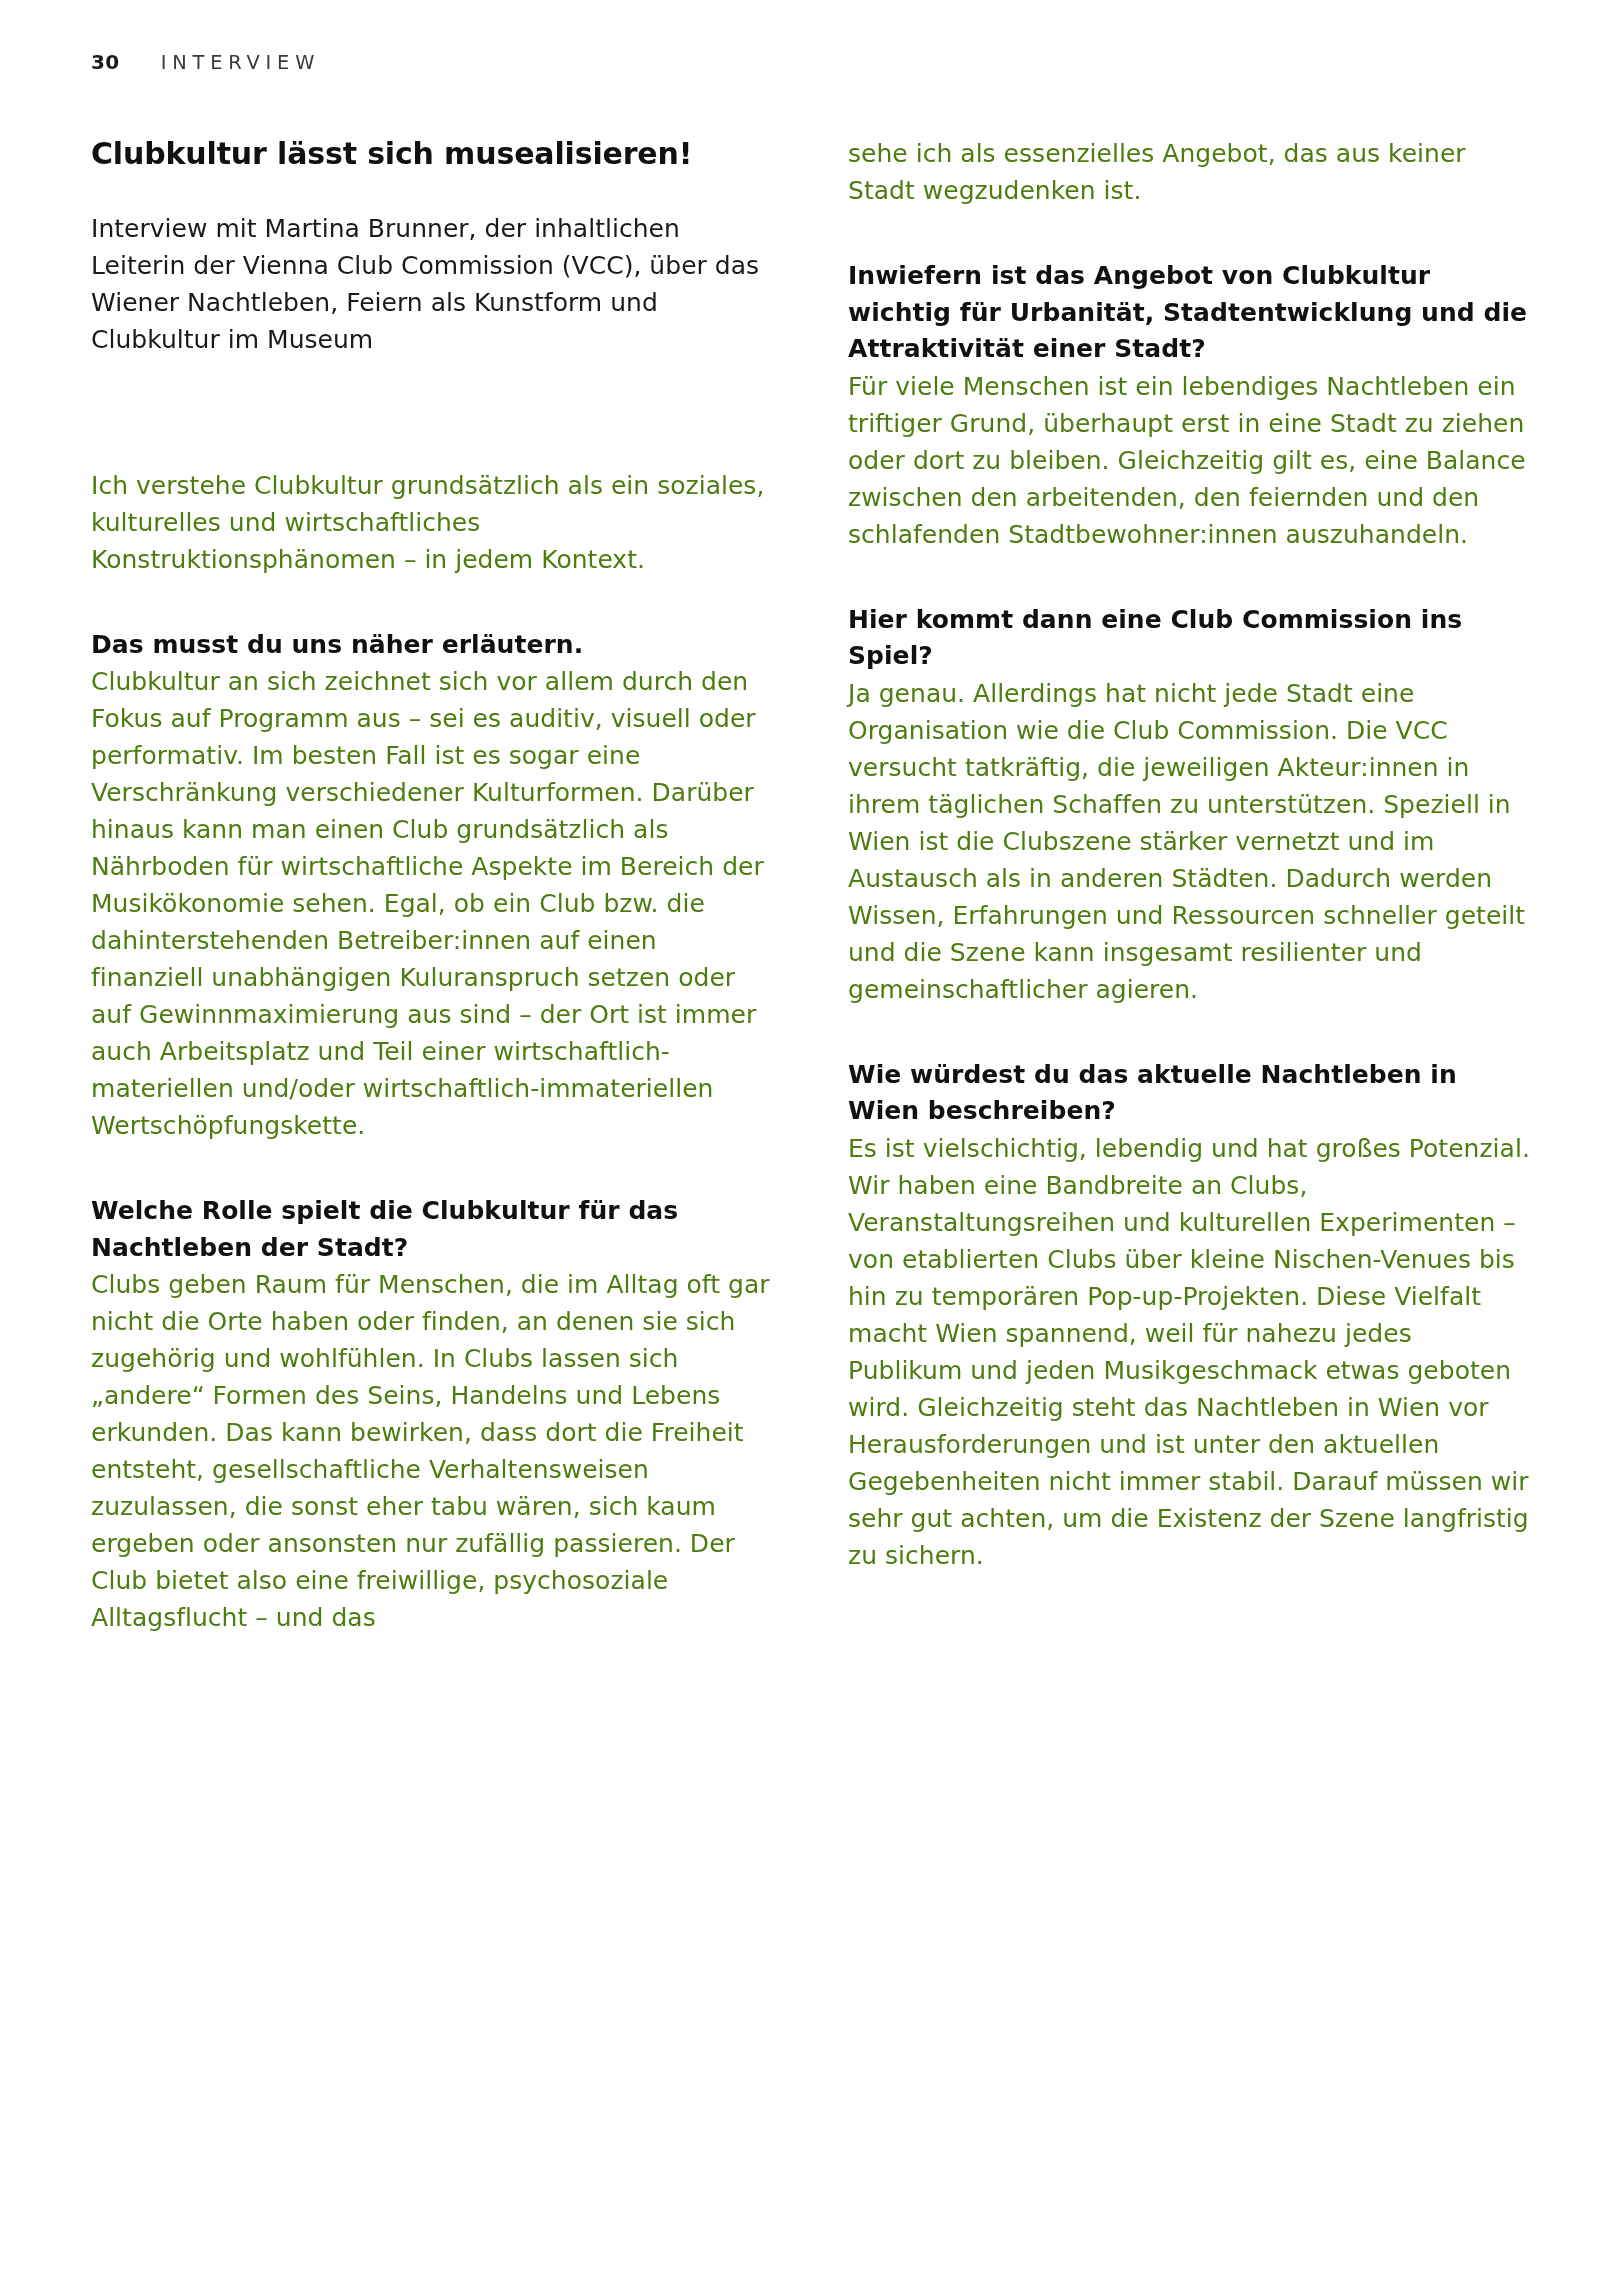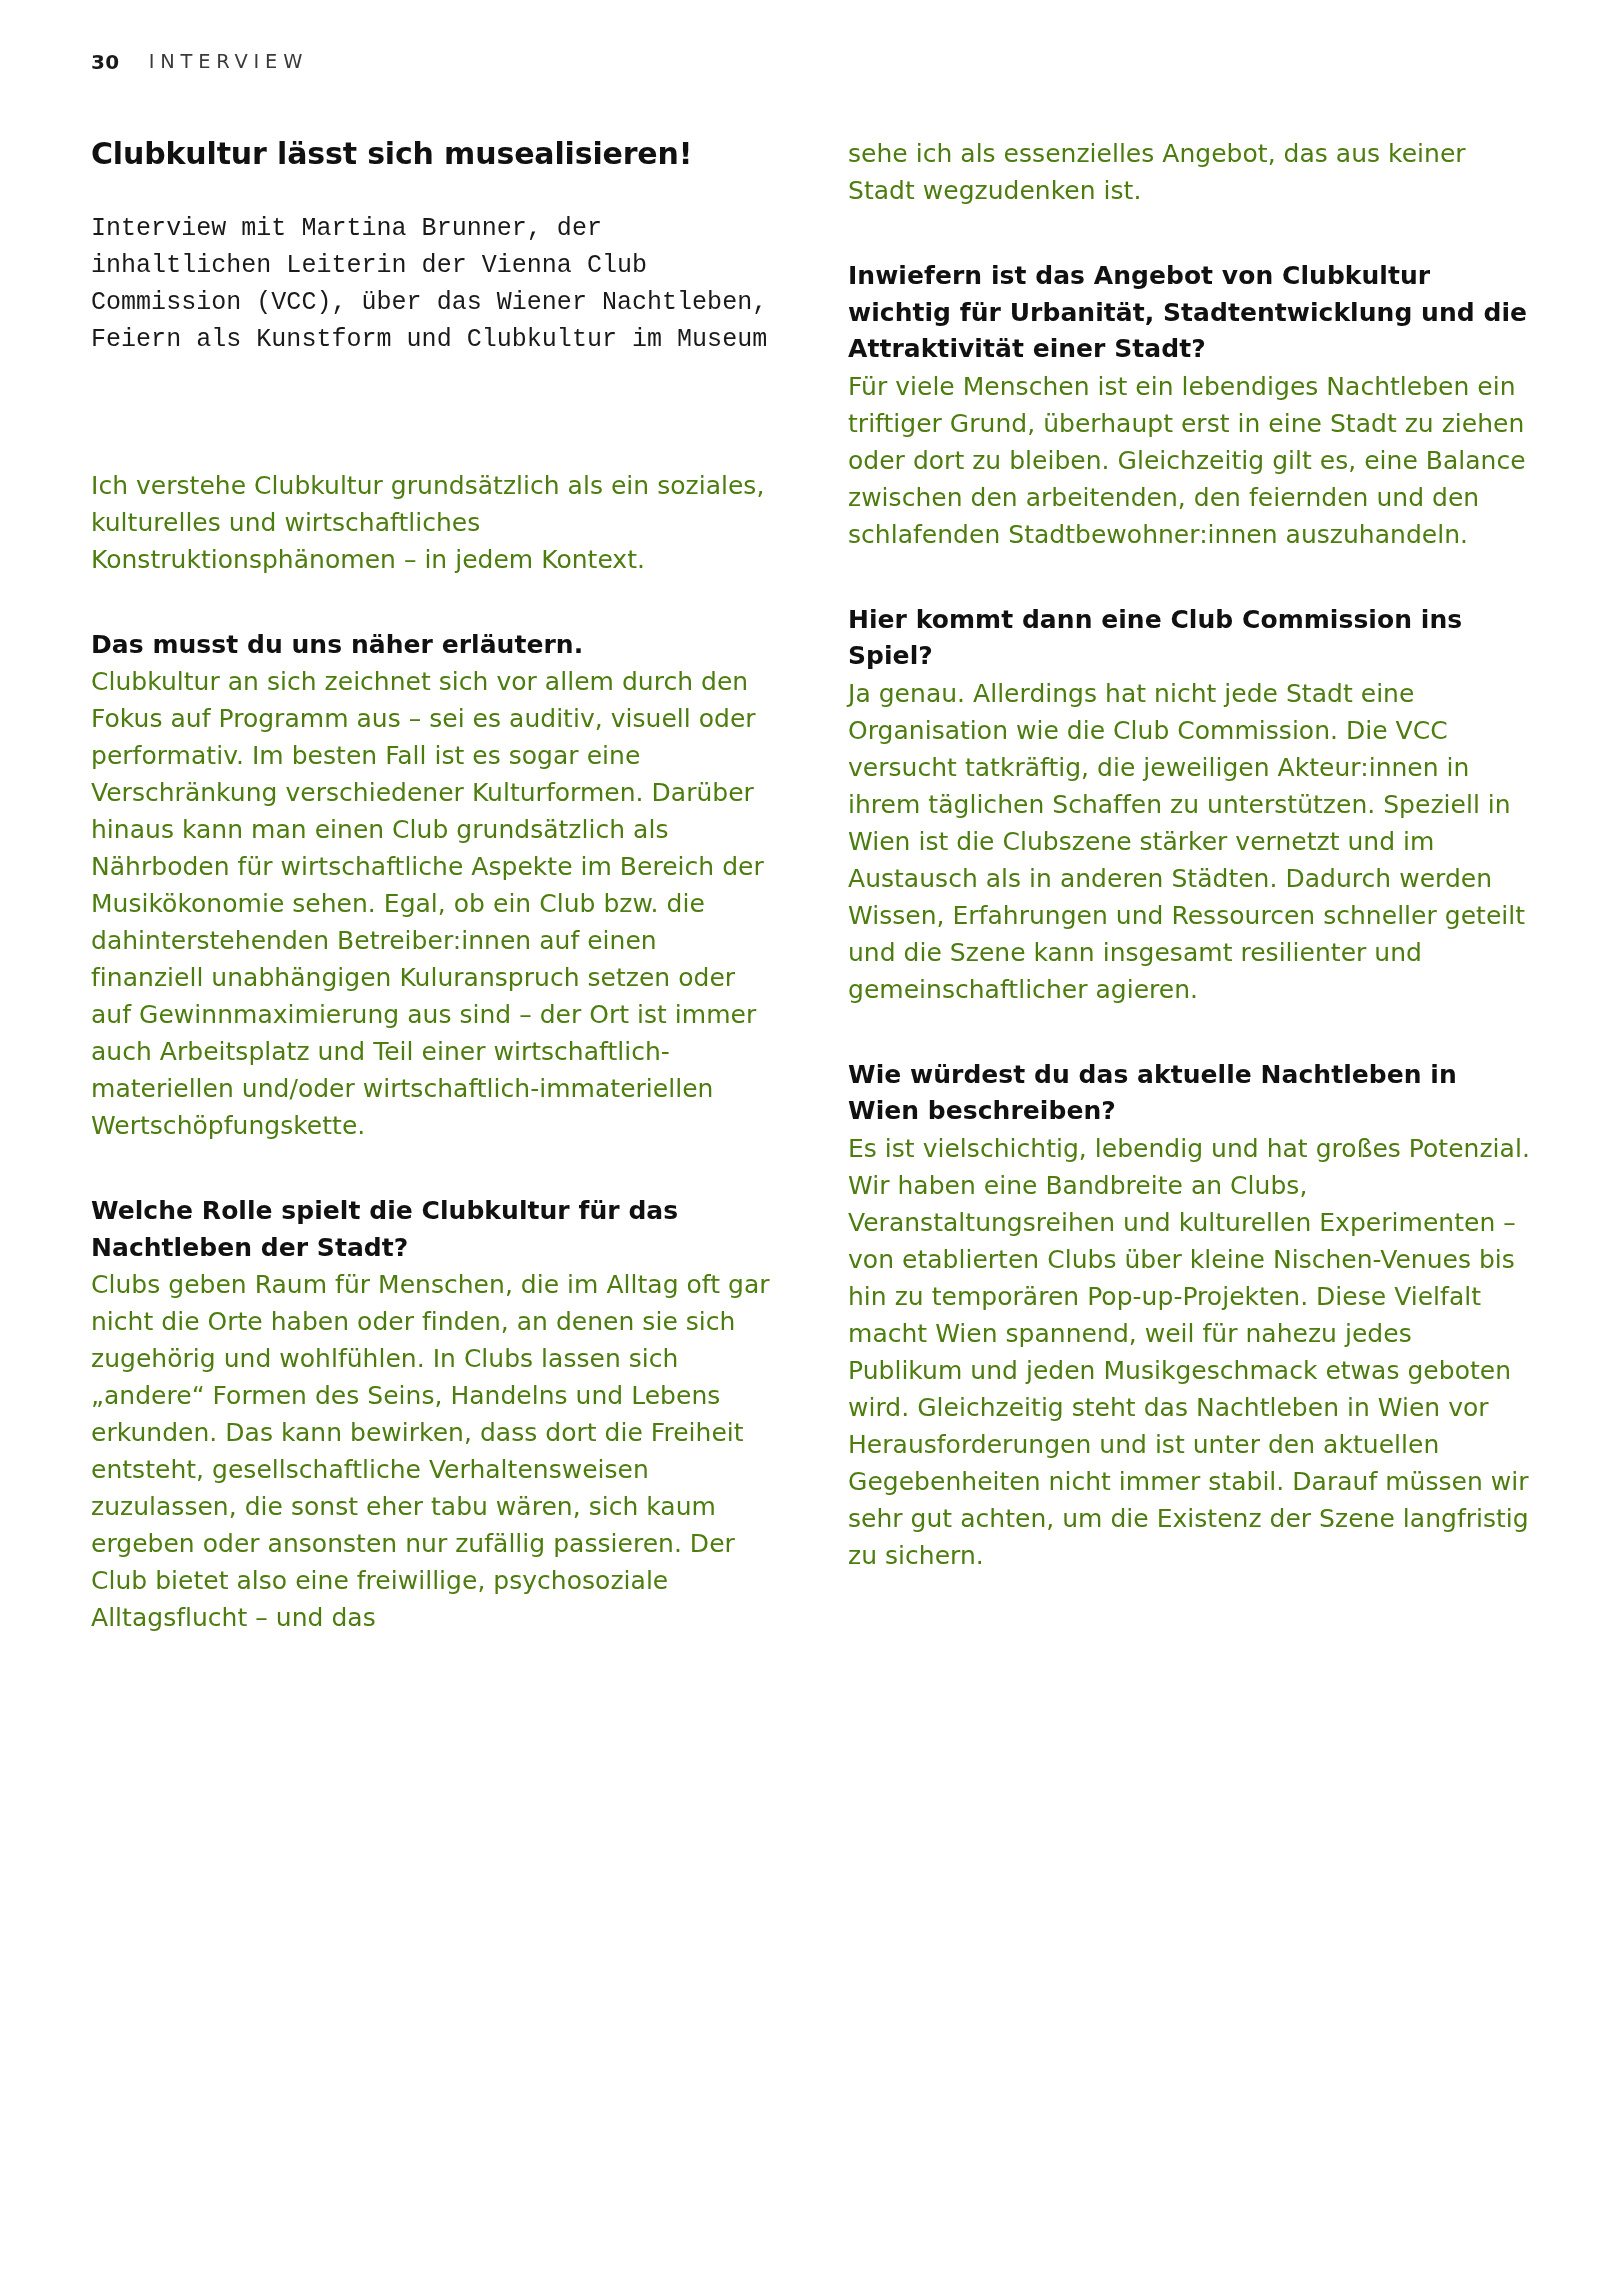--- a/index.html
+++ b/index.html
@@ -23,22 +23,22 @@
     padding: 0;
     background: #ffffff;
   }
 
   
   .running-head {
     position: absolute;
     top: 50px;
     left: 91px;
     display: flex;
-    align-items: flex-start;
-    gap: 29px;
+    align-items: flex-end;
+    gap: 41px;
   }
   .folio {
     font-size: 20px;
     font-weight: 700;
     letter-spacing: 0.02em;
     color: #1a1a1a;
   }
   .section-label {
     font-size: 19.4px;
     font-weight: 400;
@@ -68,21 +68,20 @@
     margin: 0 0 37px 0;
     color: #111111;
   }
 
   .standfirst {
     font-size: 25px;
     line-height: 1.48;
     margin: 0;
     color: #1a1a1a;
     letter-spacing: 0.001em;
-    font-family: Liberation Mono, monospace;
   }
 
   .qa {
     margin-top: 49px;
   }
   .qa:first-child {
     margin-top: 0;
   }
 
   .question {

